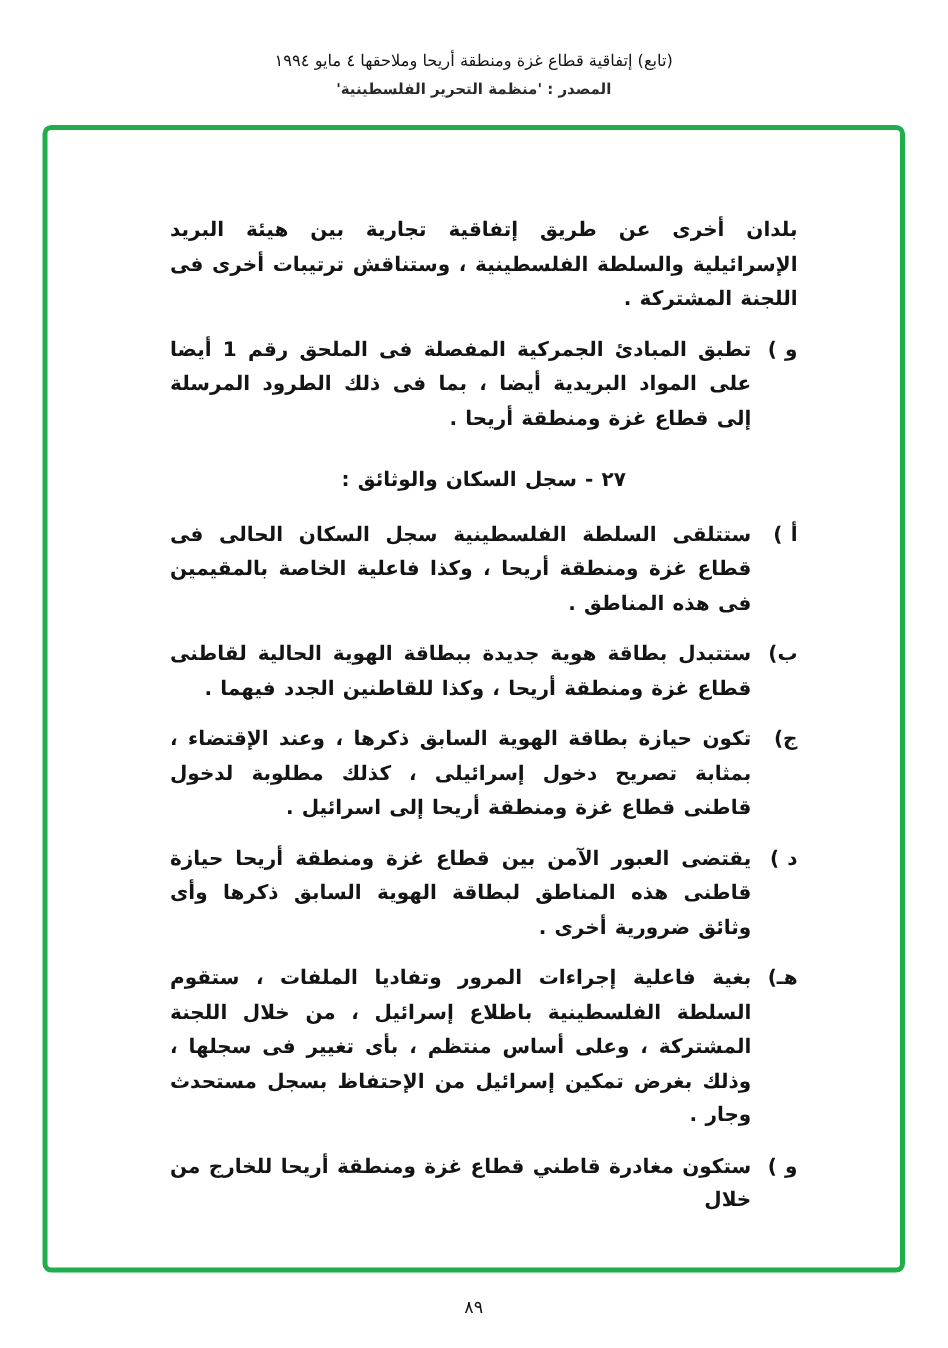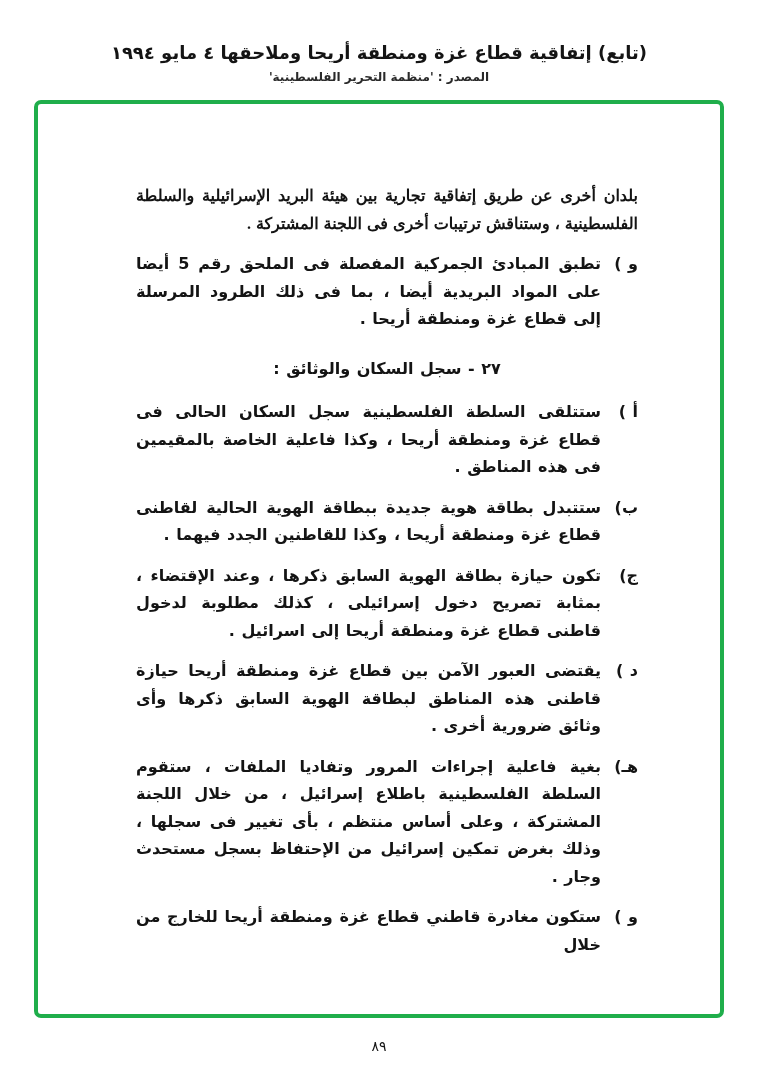--- a/index.html
+++ b/index.html
@@ -26,22 +26,22 @@
   
   .page-header {
     position: absolute;
     top: 42px;
     left: 0;
     right: 0;
     text-align: center;
     direction: rtl;
   }
   .doc-title {
-    font-size: 18px;
-    font-weight: 700;
+    font-size: 13px;
+    font-weight: 400;
     letter-spacing: 0.5px;
   }
   .doc-source {
     margin-top: 7px;
     font-size: 12px;
     font-weight: 700;
     color: #2a2a2a;
   }
   
   .green-frame {
@@ -61,22 +61,21 @@
     right: 82px;
     left: 98px;
     direction: rtl;
     text-align: justify;
     font-size: 16px;
     font-weight: 700;
     line-height: 1.72;
     word-spacing: 1px;
   }
   .para {
-    margin: 12px 0 13px 0;
-    font-family: Liberation Serif, serif;
+    margin: 0 0 13px 0;
   }
   .list-item {
     display: flex;
     margin: 0 0 13px 0;
   }
   .list-item .marker {
     flex: 0 0 37px;
     white-space: nowrap;
   }
   .list-item .item-text {
@@ -110,21 +109,21 @@
     <div class="doc-source">المصدر :  'منظمة التحرير الفلسطينية'</div>
   </div>
 
   <div class="green-frame">
     <div class="doc-content">
 
       <p class="para">بلدان أخرى عن طريق إتفاقية تجارية بين هيئة البريد الإسرائيلية والسلطة الفلسطينية ، وستناقش ترتيبات أخرى فى اللجنة المشتركة .</p>
 
       <div class="list-item">
         <span class="marker">و )</span>
-        <span class="item-text">تطبق المبادئ الجمركية المفصلة فى الملحق رقم 5 أيضا على المواد البريدية أيضا ، بما فى ذلك الطرود المرسلة إلى قطاع غزة ومنطقة أريحا .</span>
+        <span class="item-text">تطبق المبادئ الجمركية المفصلة فى الملحق رقم 1 أيضا على المواد البريدية أيضا ، بما فى ذلك الطرود المرسلة إلى قطاع غزة ومنطقة أريحا .</span>
       </div>
 
       <div class="section-heading">٢٧ - سجل السكان والوثائق :</div>
 
       <div class="list-item">
         <span class="marker">أ )</span>
         <span class="item-text">ستتلقى السلطة الفلسطينية سجل السكان الحالى فى قطاع غزة ومنطقة أريحا ، وكذا فاعلية الخاصة بالمقيمين فى هذه المناطق .</span>
       </div>
 
       <div class="list-item">

